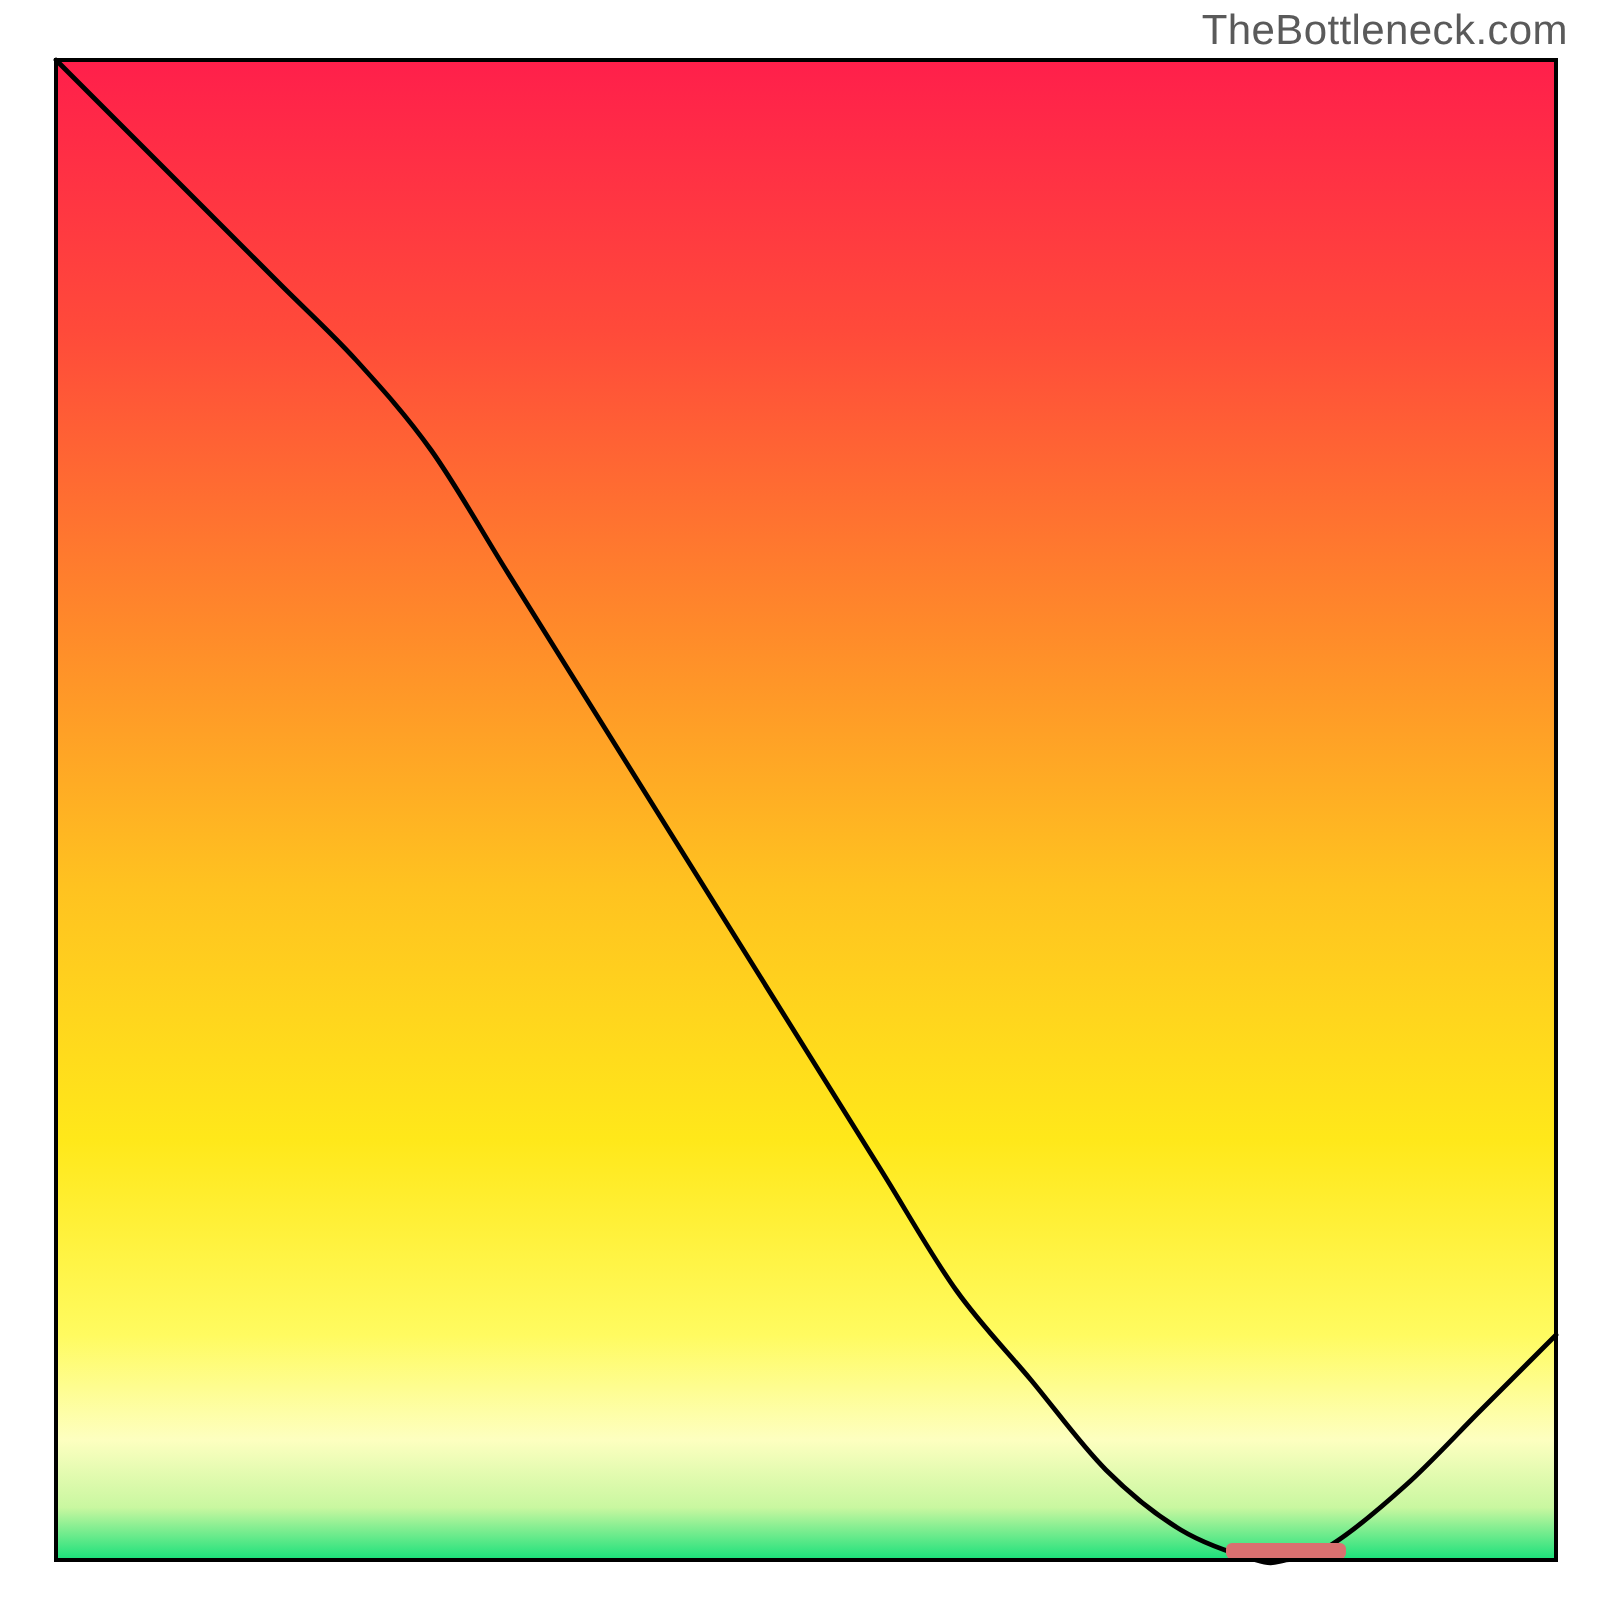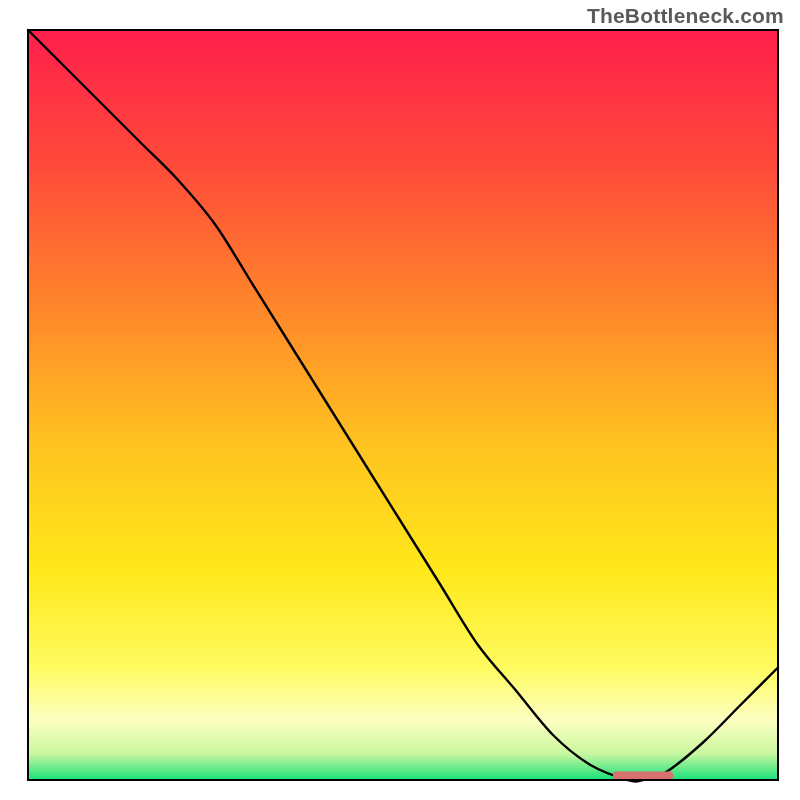--- a/index.html
+++ b/index.html
@@ -13,21 +13,21 @@
   .container {
     position: relative;
     width: 800px;
     height: 800px;
   }
   .attribution {
     position: absolute;
     top: 4px;
     right: 16px;
     font-size: 21px;
-    font-weight: 700;
+    font-weight: 400;
     color: #5a5a5a;
     letter-spacing: 0.2px;
   }
   svg.plot {
     position: absolute;
     left: 0;
     top: 0;
   }
 </style>
 </head>

